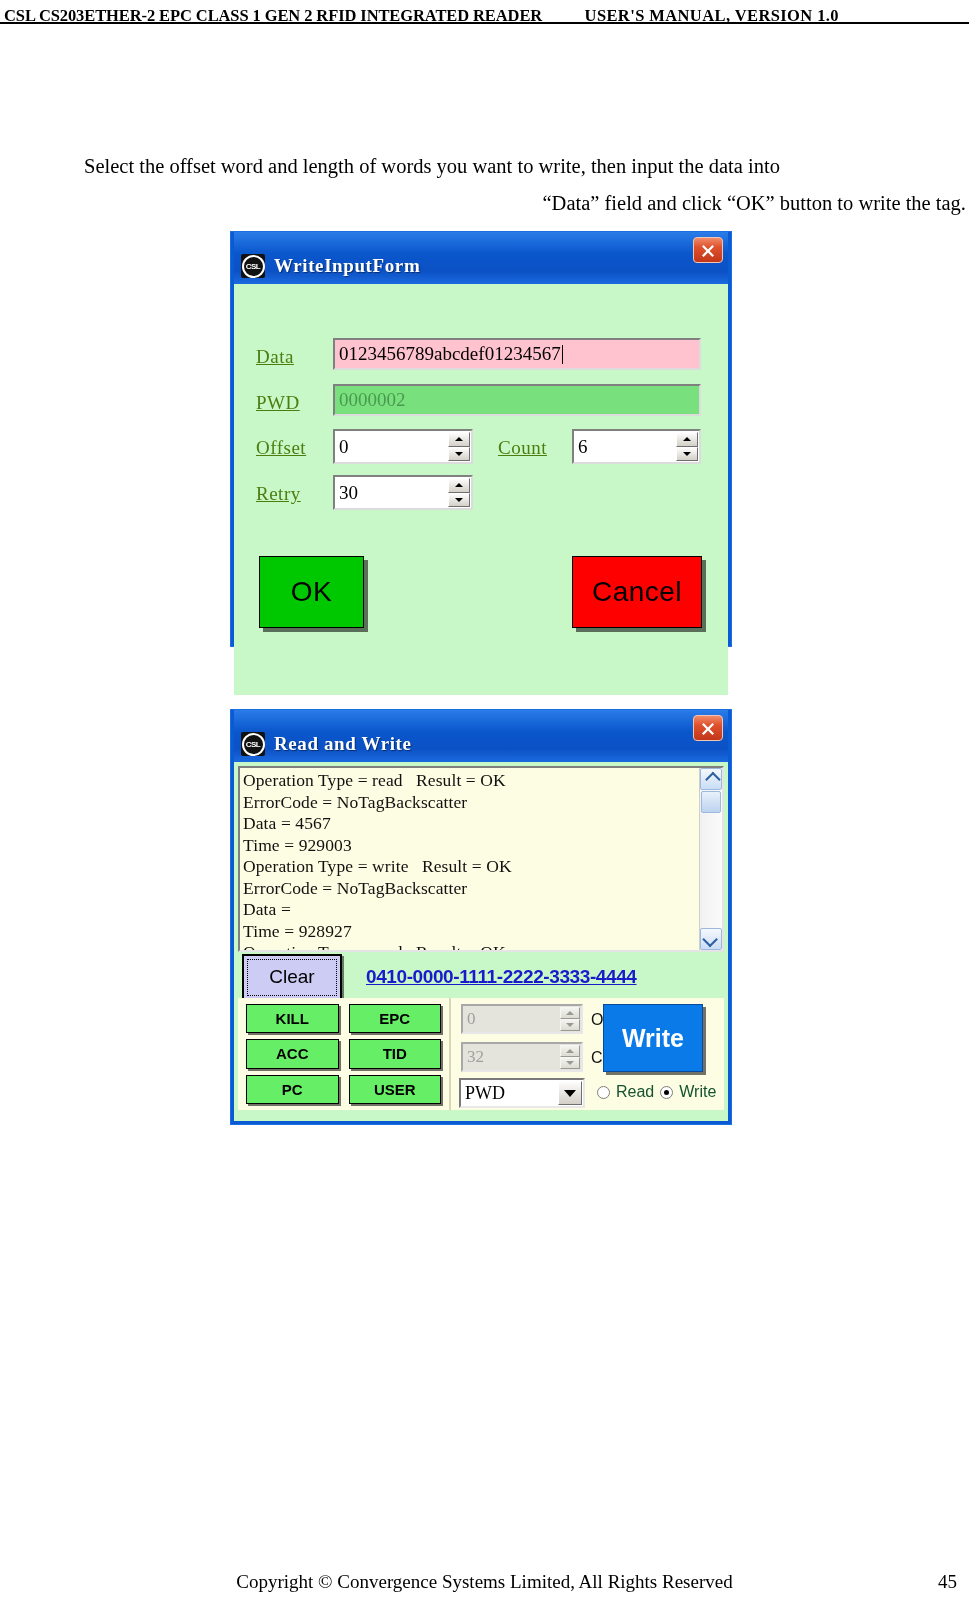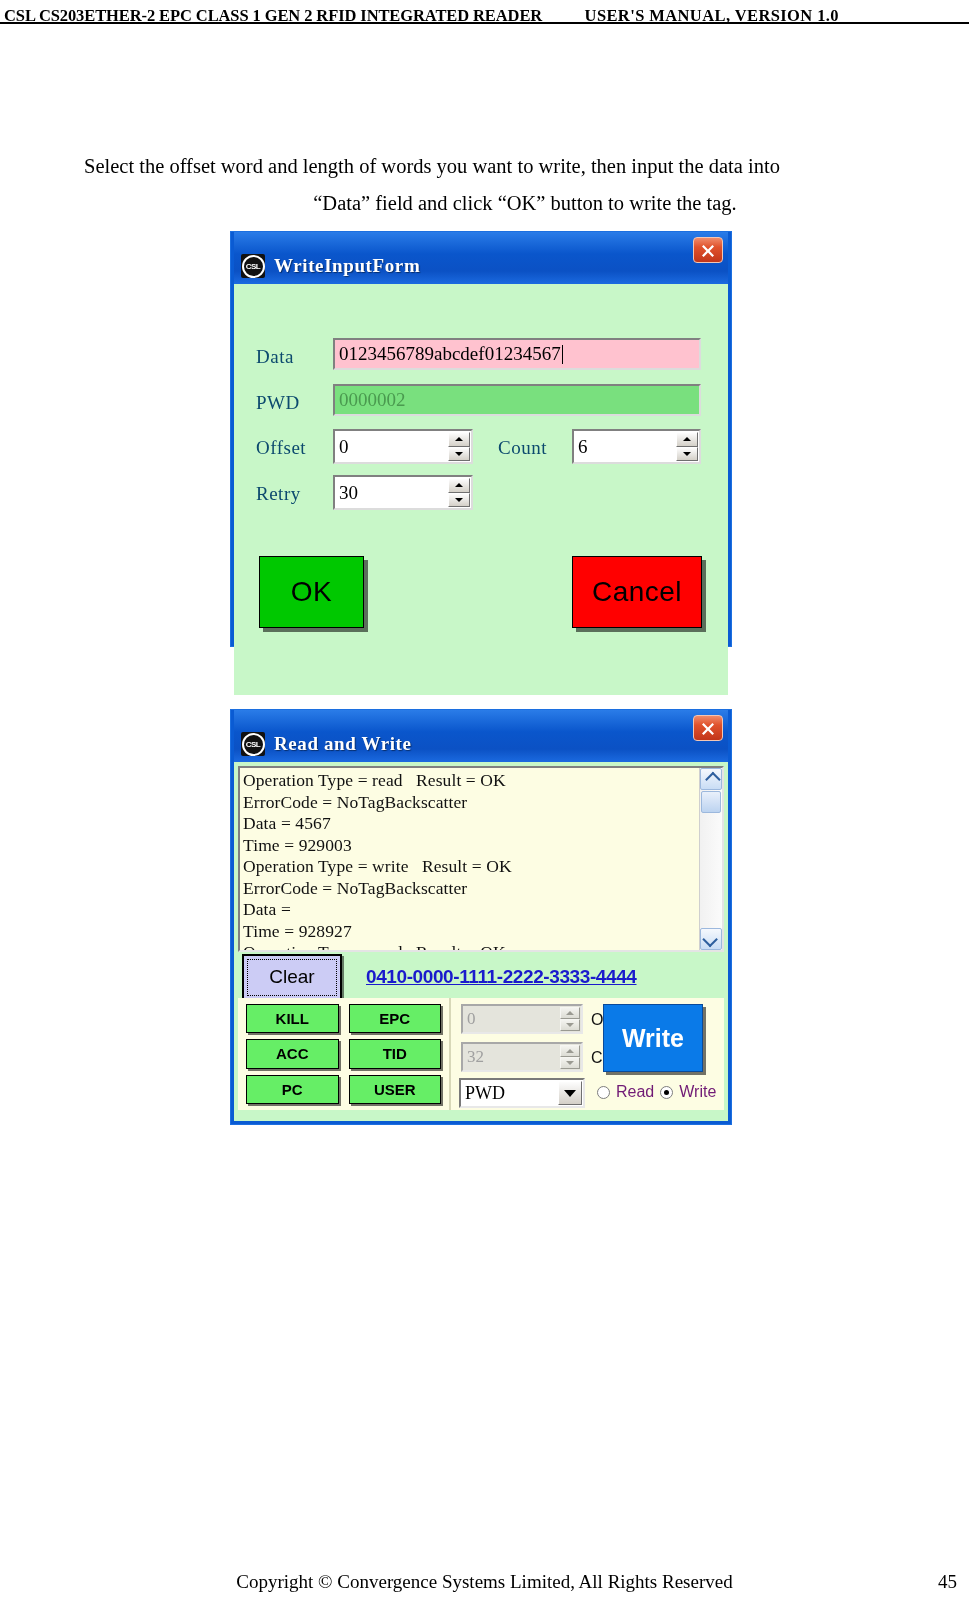--- a/index.html
+++ b/index.html
@@ -56,21 +56,21 @@
     position: absolute;
     left: 84px;
     top: 148px;
     width: 882px;
     font-family: "Liberation Serif", serif;
     font-size: 20.5px;
     line-height: 37px;
     text-align: justify;
     text-justify: inter-word;
   }
-  .body-text .ln2 { text-align: center; }
+  .body-text .ln2 { text-align: right; }
 
   
   .xp-dialog {
     position: absolute;
     box-sizing: border-box;
     border: 3px solid #0a5bd3;
     border-top: none;
     background: #c8f7c8;
     box-shadow: 0 0 0 1px #1c6fe0;
   }
@@ -139,21 +139,22 @@
   #dlg-write .form-body {
     position: relative;
     height: 100%;
     background: #c8f7c8;
   }
   .fld-label {
     position: absolute;
     font-family: "Liberation Serif", serif;
     font-size: 19px;
     letter-spacing: 0.5px;
-    color: #0c4a6e;
+    color: #4d7c0f;
+    text-decoration: underline;
   }
   .txtbox {
     position: absolute;
     box-sizing: border-box;
     border: 2px solid #808080;
     border-right-color: #dcdcdc;
     border-bottom-color: #dcdcdc;
     background: #ffffff;
     font-family: "Liberation Serif", serif;
     font-size: 19px;
@@ -469,21 +470,21 @@
     color: #ffffff;
     box-sizing: border-box;
   }
   .radio-row {
     position: absolute;
     display: flex;
     align-items: center;
     gap: 6px;
     font-family: "Liberation Sans", sans-serif;
     font-size: 16px;
-    color: #701a75;
+    color: #14532d;
   }
   .radio {
     width: 13px; height: 13px;
     border-radius: 50%;
     border: 1.5px solid #7d7d7d;
     background: #ffffff;
     display: flex;
     align-items: center;
     justify-content: center;
     box-sizing: border-box;

